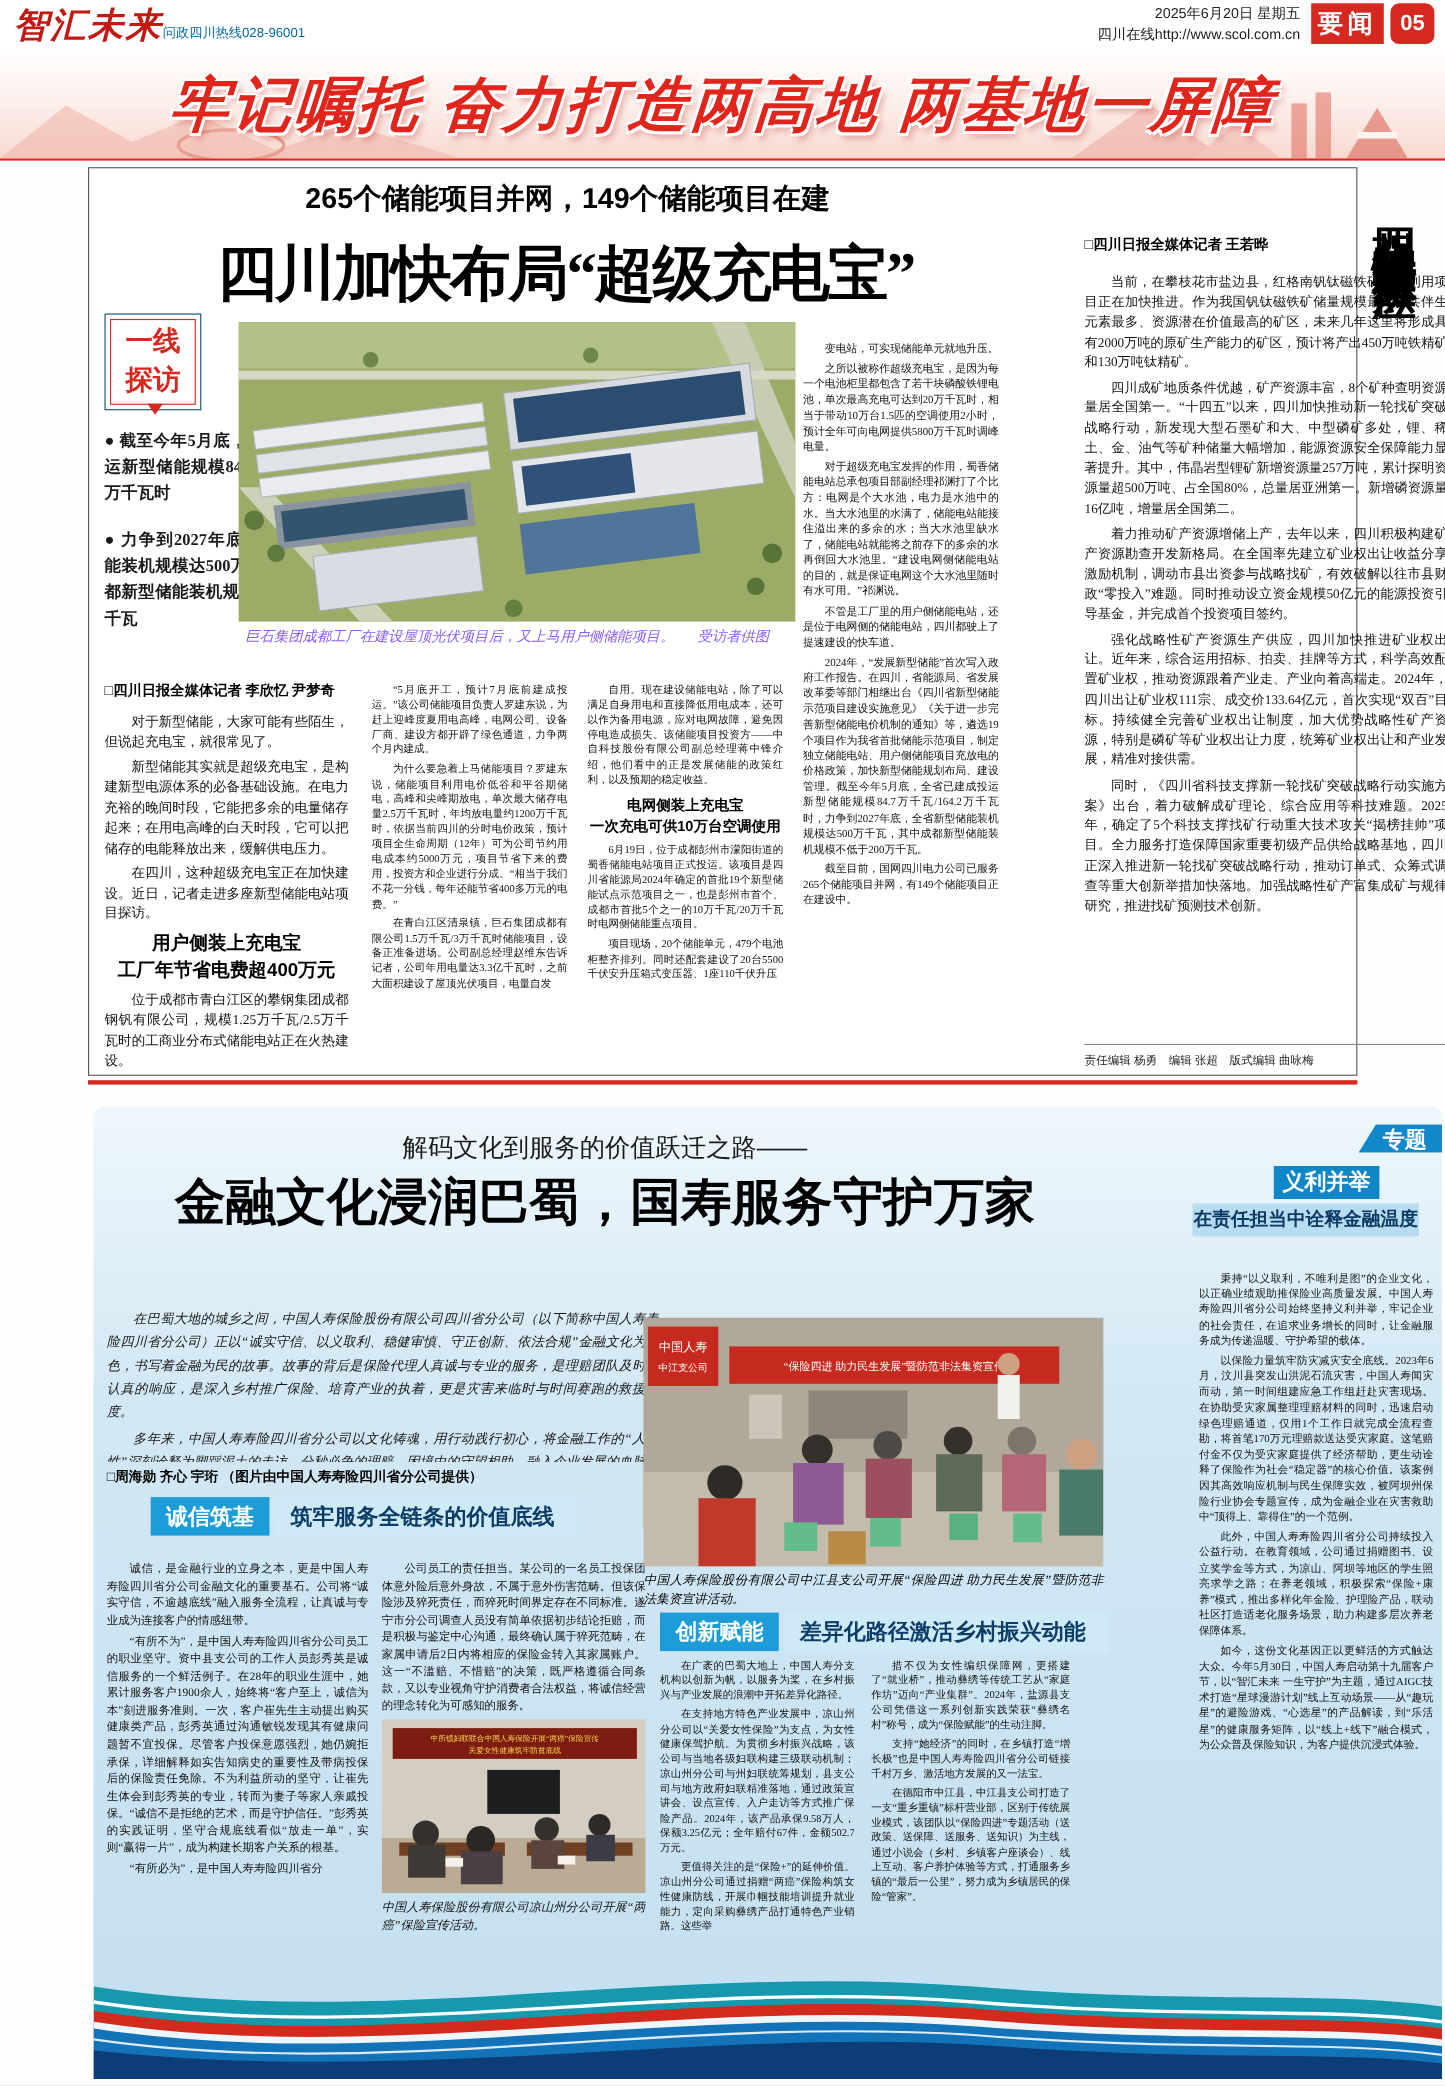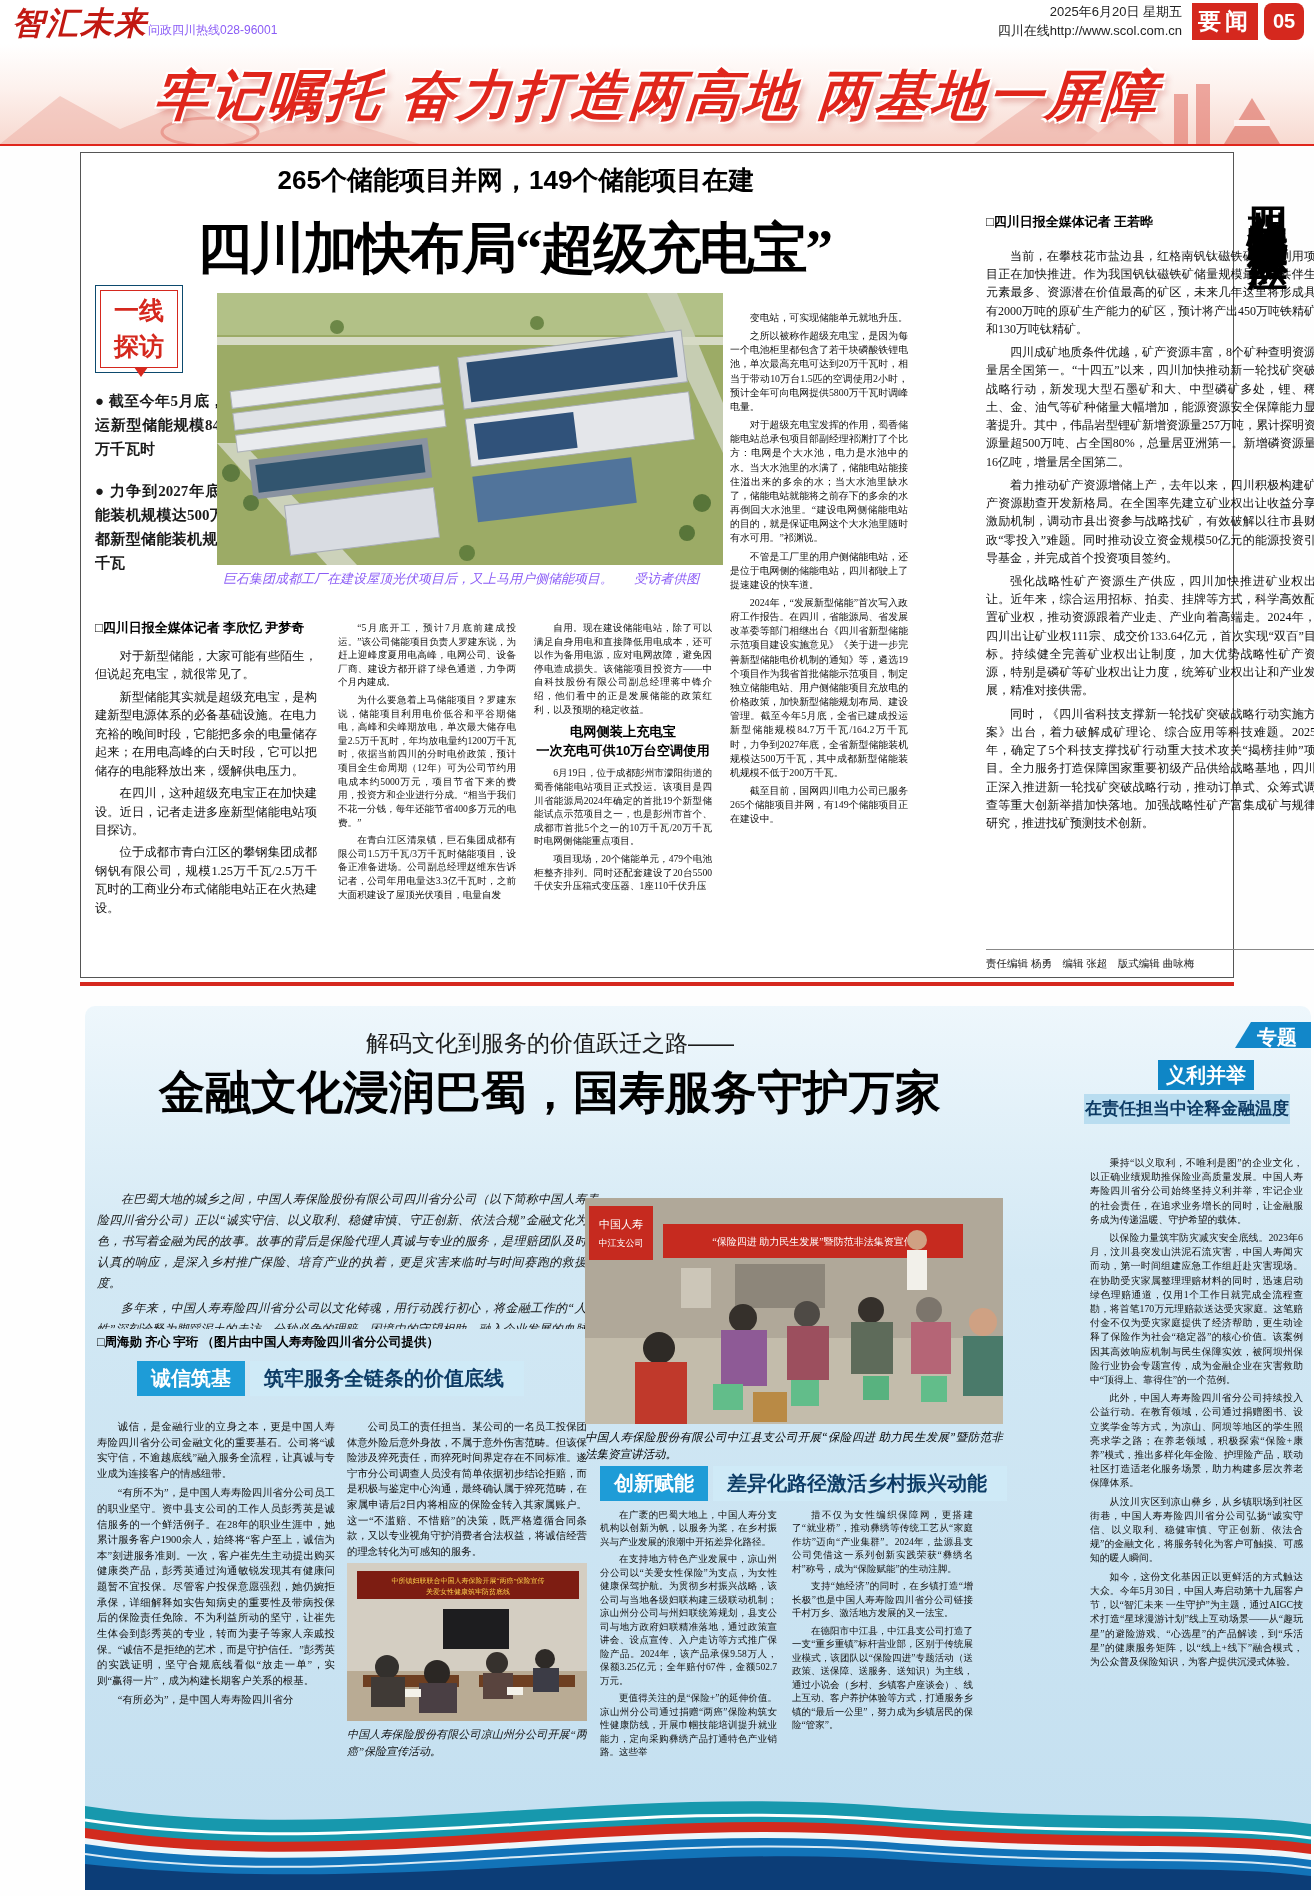--- a/index.html
+++ b/index.html
@@ -2,21 +2,21 @@
 <html><head>
 <meta charset="utf-8">
 <style>
   * { margin:0; padding:0; box-sizing:border-box; }
   body { background:#d8d8d8; font-family:"Liberation Serif", serif; }
   .page { position:relative; width:1314px; height:1896px; margin:0 auto; background:#fefefe; overflow:hidden; }
 
   
   .hdr { position:absolute; left:0; top:0; width:1314px; height:44px; background:#fff; }
   .masthead { position:absolute; left:12px; top:2px; font-size:32px; font-weight:bold; font-style:italic; color:#c21912; letter-spacing:2px; }
-  .hotline { position:absolute; left:148px; top:22px; font-size:12px; color:#8b5cf6; font-family:"Liberation Sans",sans-serif;text-align:center; }
+  .hotline { position:absolute; left:148px; top:22px; font-size:12px; color:#0369a1; font-family:"Liberation Sans",sans-serif;text-align:center; }
   .dateline { position:absolute; right:132px; top:3px; text-align:right; font-size:13px; line-height:1.45; color:#222; font-family:"Liberation Sans",sans-serif; }
   .secbox { position:absolute; right:56px; top:3px; width:66px; height:37px; background:#d5281e; color:#fff; font-family:"Liberation Sans",sans-serif; font-weight:bold; font-size:23px; line-height:37px; text-align:center; letter-spacing:4px; }
   .pagenum { position:absolute; right:10px; top:3px; width:40px; height:37px; background:#d5281e; color:#fff; border-radius:8px; font-family:"Liberation Sans",sans-serif; font-weight:bold; font-size:20px; line-height:37px; text-align:center; }
 
   
   .banner { position:absolute; left:0; top:44px; width:1314px; height:102px; background:linear-gradient(180deg,#ffffff 0%,#fdf1ed 45%,#f7d9d0 100%); border-bottom:2px solid #e0261c; overflow:hidden; }
   .banner .slogan { position:absolute; left:0; right:0; top:16px; text-align:center; font-size:54px; font-weight:bold; font-style:italic; color:#e0261c; letter-spacing:3px;
       text-shadow:2px 2px 0 #fff,-2px -2px 0 #fff,2px -2px 0 #fff,-2px 2px 0 #fff,4px 5px 6px rgba(180,30,20,.35); transform:skewX(-4deg); font-family:"Liberation Sans",sans-serif; }
   .banner svg { position:absolute; bottom:0; opacity:.55; }
 
@@ -154,20 +154,22 @@
     </div>
     <div class="caption1">
       <span>巨石集团成都工厂在建设屋顶光伏项目后，又上马用户侧储能项目。</span>
       <span class="credit">受访者供图</span>
     </div>
 
     <div class="col" id="a1c1">
         <p class="para">对于新型储能，大家可能有些陌生，但说起充电宝，就很常见了。</p>
         <p class="para">新型储能其实就是超级充电宝，是构建新型电源体系的必备基础设施。在电力充裕的晚间时段，它能把多余的电量储存起来；在用电高峰的白天时段，它可以把储存的电能释放出来，缓解供电压力。</p>
         <p class="para">在四川，这种超级充电宝正在加快建设。近日，记者走进多座新型储能电站项目探访。</p>
+        <div class="flow-h">用户侧装上充电宝
+工厂年节省电费超400万元</div>
         <p class="para">位于成都市青白江区的攀钢集团成都钢钒有限公司，规模1.25万千瓦/2.5万千瓦时的工商业分布式储能电站正在火热建设。</p>
       </div>
     <div class="col" id="a1c2">
         <p class="para">“5月底开工，预计7月底前建成投运。”该公司储能项目负责人罗建东说，为赶上迎峰度夏用电高峰，电网公司、设备厂商、建设方都开辟了绿色通道，力争两个月内建成。</p>
         <p class="para">为什么要急着上马储能项目？罗建东说，储能项目利用电价低谷和平谷期储电，高峰和尖峰期放电，单次最大储存电量2.5万千瓦时，年均放电量约1200万千瓦时，依据当前四川的分时电价政策，预计项目全生命周期（12年）可为公司节约用电成本约5000万元，项目节省下来的费用，投资方和企业进行分成。“相当于我们不花一分钱，每年还能节省400多万元的电费。”</p>
         <p class="para">在青白江区清泉镇，巨石集团成都有限公司1.5万千瓦/3万千瓦时储能项目，设备正准备进场。公司副总经理赵维东告诉记者，公司年用电量达3.3亿千瓦时，之前大面积建设了屋顶光伏项目，电量自发</p>
       </div>
     <div class="col" id="a1c3">
         <p class="para">自用。现在建设储能电站，除了可以满足自身用电和直接降低用电成本，还可以作为备用电源，应对电网故障，避免因停电造成损失。该储能项目投资方——中自科技股份有限公司副总经理蒋中锋介绍，他们看中的正是发展储能的政策红利，以及预期的稳定收益。</p>
         <div class="flow-h">电网侧装上充电宝
@@ -297,21 +299,20 @@
       </div>
     <div class="col" id="s2c4">
         <p class="para">措不仅为女性编织保障网，更搭建了“就业桥”，推动彝绣等传统工艺从“家庭作坊”迈向“产业集群”。2024年，盐源县支公司凭借这一系列创新实践荣获“彝绣名村”称号，成为“保险赋能”的生动注脚。</p>
         <p class="para">支持“她经济”的同时，在乡镇打造“增长极”也是中国人寿寿险四川省分公司链接千村万乡、激活地方发展的又一法宝。</p>
         <p class="para">在德阳市中江县，中江县支公司打造了一支“重乡重镇”标杆营业部，区别于传统展业模式，该团队以“保险四进”专题活动（送政策、送保障、送服务、送知识）为主线，通过小说会（乡村、乡镇客户座谈会）、线上互动、客户养护体验等方式，打通服务乡镇的“最后一公里”，努力成为乡镇居民的保险“管家”。</p>
       </div>
     <div class="col" id="s2c5">
         <p class="para">秉持“以义取利，不唯利是图”的企业文化，以正确业绩观助推保险业高质量发展。中国人寿寿险四川省分公司始终坚持义利并举，牢记企业的社会责任，在追求业务增长的同时，让金融服务成为传递温暖、守护希望的载体。</p>
         <p class="para">以保险力量筑牢防灾减灾安全底线。2023年6月，汶川县突发山洪泥石流灾害，中国人寿闻灾而动，第一时间组建应急工作组赶赴灾害现场。在协助受灾家属整理理赔材料的同时，迅速启动绿色理赔通道，仅用1个工作日就完成全流程查勘，将首笔170万元理赔款送达受灾家庭。这笔赔付金不仅为受灾家庭提供了经济帮助，更生动诠释了保险作为社会“稳定器”的核心价值。该案例因其高效响应机制与民生保障实效，被阿坝州保险行业协会专题宣传，成为金融企业在灾害救助中“顶得上、靠得住”的一个范例。</p>
         <p class="para">此外，中国人寿寿险四川省分公司持续投入公益行动。在教育领域，公司通过捐赠图书、设立奖学金等方式，为凉山、阿坝等地区的学生照亮求学之路；在养老领域，积极探索“保险+康养”模式，推出多样化年金险、护理险产品，联动社区打造适老化服务场景，助力构建多层次养老保障体系。</p>
-        <p class="para">从汶川灾区到凉山彝乡，从乡镇职场到社区街巷，中国人寿寿险四川省分公司弘扬“诚实守信、以义取利、稳健审慎、守正创新、依法合规”的金融文化，将服务转化为客户可触摸、可感知的暖人瞬间。</p>
         <p class="para">如今，这份文化基因正以更鲜活的方式触达大众。今年5月30日，中国人寿启动第十九届客户节，以“智汇未来 一生守护”为主题，通过AIGC技术打造“星球漫游计划”线上互动场景——从“趣玩星”的避险游戏、“心选星”的产品解读，到“乐活星”的健康服务矩阵，以“线上+线下”融合模式，为公众普及保险知识，为客户提供沉浸式体验。</p>
       </div>
 
     <svg class="waves" viewBox="0 0 1226 110" preserveAspectRatio="none">
       <path d="M0,26 C260,66 520,4 800,26 C1000,42 1120,30 1226,44 L1226,110 L0,110 Z" fill="#1798ad"></path>
       <path d="M0,40 C260,80 520,18 800,40 C1000,56 1120,44 1226,58" fill="none" stroke="#ffffff" stroke-width="3"></path>
       <path d="M0,48 C260,88 520,26 800,46 C1000,62 1120,50 1226,64 L1226,110 L0,110 Z" fill="#d22b1e"></path>
       <path d="M0,58 C260,98 520,36 800,56 C1000,72 1120,60 1226,74 L1226,110 L0,110 Z" fill="#eef6fa"></path>
       <path d="M0,64 C260,104 520,42 800,62 C1000,78 1120,66 1226,80 L1226,110 L0,110 Z" fill="#1273b8"></path>
       <path d="M0,84 C300,116 560,62 820,80 C1020,94 1130,84 1226,96 L1226,110 L0,110 Z" fill="#0c3d77"></path>

